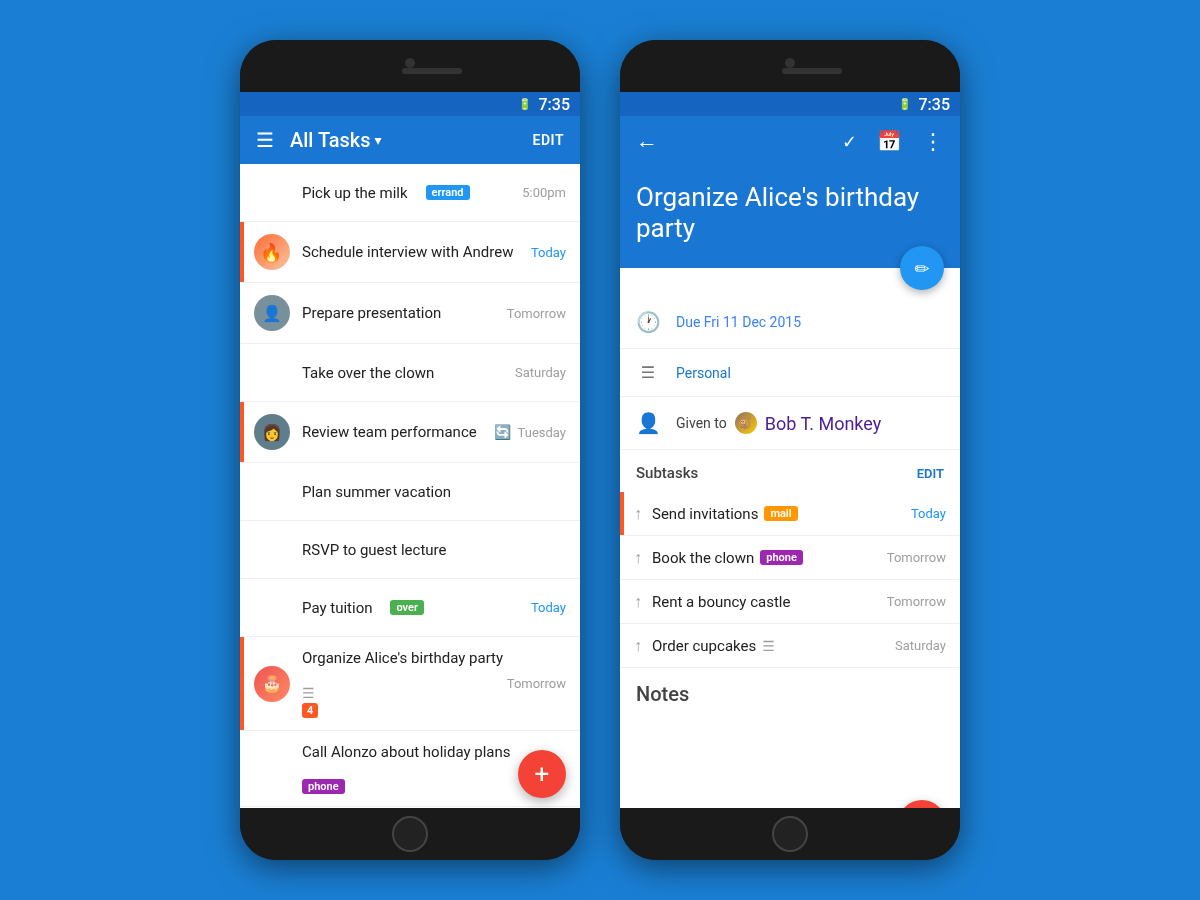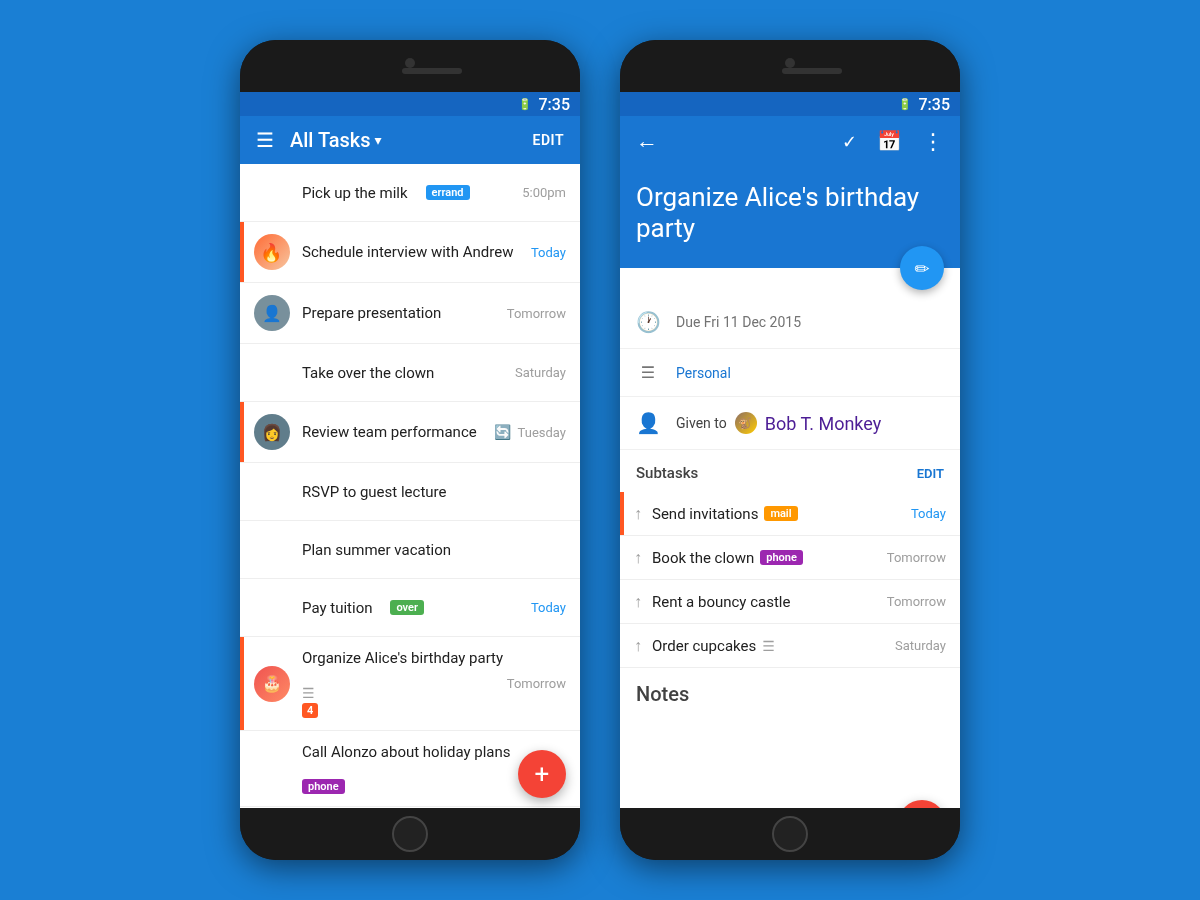--- a/index.html
+++ b/index.html
@@ -324,21 +324,21 @@
     }
     .meta-icon {
       font-size: 20px;
       color: #757575;
       flex-shrink: 0;
       width: 24px;
       text-align: center;
     }
     .meta-text {
       font-size: 14px;
-      color: #737373;
+      color: #3b82f6;
     }
     .meta-text.blue { color: #1976d2; }
     .meta-person {
       display: flex;
       align-items: center;
       gap: 8px;
       font-size: 14px;
       color: #424242;
     }
     .meta-name { color: #4c1d95; font-size: 18px; }
@@ -525,29 +525,29 @@
             Review team performance
             <span class="repeat-icon">🔄</span>
           </div>
         </div>
         <span class="task-due">Tuesday</span>
       </div>
 
       <div class="task-item">
         <div style="width:48px;flex-shrink:0;"></div>
         <div class="task-text-col">
-          <div class="task-title">RSVP to guest lecture</div>
+          <div class="task-title">Plan summer vacation</div>
         </div>
         <span class="task-due"></span>
       </div>
 
       <div class="task-item">
         <div style="width:48px;flex-shrink:0;"></div>
         <div class="task-text-col">
-          <div class="task-title">Plan summer vacation</div>
+          <div class="task-title">RSVP to guest lecture</div>
         </div>
         <span class="task-due"></span>
       </div>
 
       <div class="task-item">
         <div style="width:48px;flex-shrink:0;"></div>
         <div class="task-text-col">
           <div class="task-title">
             Pay tuition
             <span class="task-badge badge-bill">over</span>

